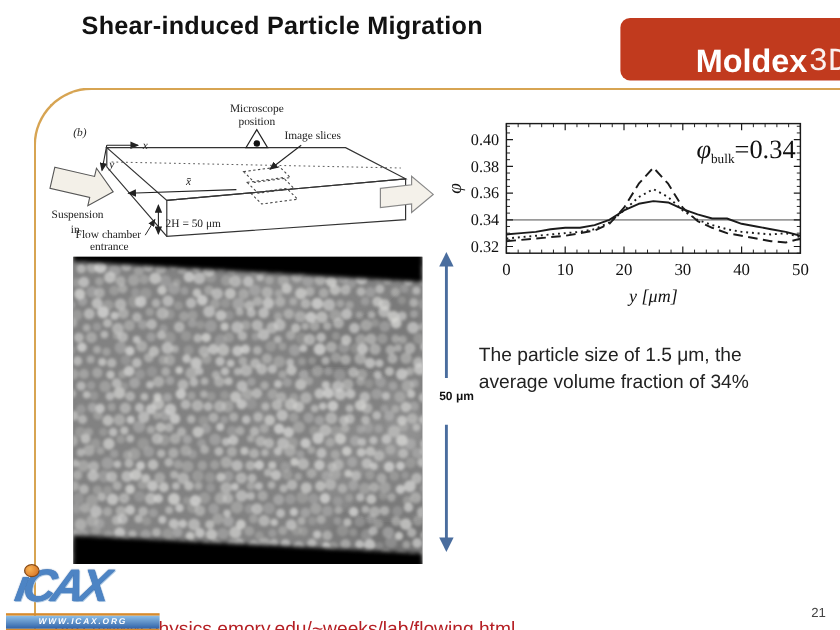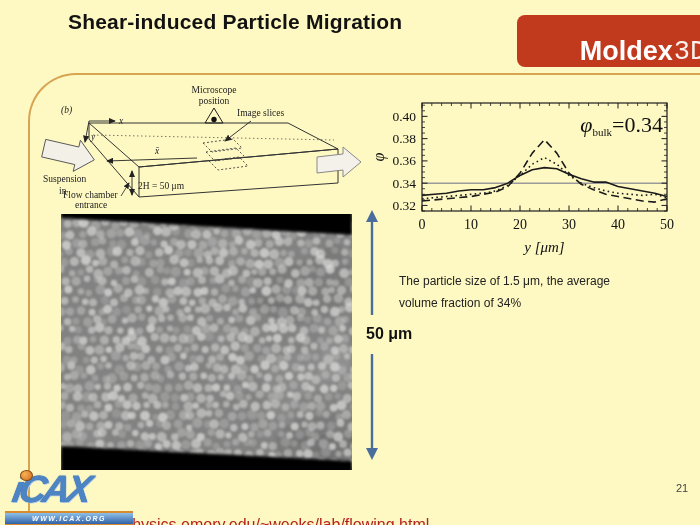--- a/index.html
+++ b/index.html
@@ -1,16 +1,16 @@
 <!DOCTYPE html>
 <html><head>
 <meta charset="utf-8">
 <style>
   html,body{margin:0;padding:0;background:#888;}
-  .slide{position:relative;width:700px;height:525px;background:#fef9c3;overflow:hidden;
+  .slide{position:relative;width:700px;height:525px;background:#ffffff;overflow:hidden;
          font-family:"Liberation Sans",sans-serif;}
   
   .frame{position:absolute;left:28px;top:73px;width:670px;height:452px;
          border-left:2px solid #d7a452;border-top:2px solid #d7a452;
          border-top-left-radius:48px;pointer-events:none;}
   
   .title{position:absolute;left:68px;top:10px;font-weight:700;font-size:21px;line-height:24px;
          color:#121212;letter-spacing:.2px;}
   
   .moldex{position:absolute;left:517px;top:15px;width:156px;height:52px;background:#c13a1e;
@@ -20,37 +20,37 @@
   .moldex .b2{font-weight:400;opacity:.92;margin-left:1px;font-family:Liberation Mono, monospace;}
   
   .diagram{position:absolute;left:35px;top:83px;}
   .diagram text{font-family:"Liberation Serif",serif;font-size:9.5px;fill:#222;}
   
   .chart{position:absolute;left:372px;top:96px;}
   
   .micro{position:absolute;left:61px;top:214px;width:291px;height:256px;background:#828282;}
   
   .scalearrow{position:absolute;left:361px;top:209px;}
-  .scalelabel{position:absolute;left:366px;top:325px;font-size:16px;font-weight:700;color:#111;}
+  .scalelabel{position:absolute;left:366px;top:325px;font-size:10px;font-weight:700;color:#111;}
   
-  .caption{position:absolute;left:399px;top:270px;width:248px;font-size:12px;line-height:22px;color:#222;}
+  .caption{position:absolute;left:399px;top:286px;width:248px;font-size:16px;line-height:22px;color:#222;}
   
   .url{position:absolute;left:45px;top:516px;font-size:16px;color:#b51f24;cursor:pointer;}
   
   .icax{position:absolute;left:5px;top:471px;width:135px;height:52px;z-index:6;}
   .icax .word{position:absolute;left:8px;top:-3px;font-size:38px;font-weight:700;font-style:italic;
         letter-spacing:-4px;color:#4d84c4;transform:skewX(-10deg);
         text-shadow:0 0 1px #1d4e8f,1px 1px 0 #bcd6ee;}
   .icax .dot{position:absolute;left:15px;top:-1px;width:11px;height:9px;border-radius:50%;
         background:radial-gradient(circle at 35% 35%,#f8b353,#d2691e);border:1px solid #8a4a12;}
   .icax .banner{position:absolute;left:0;top:40px;width:128px;height:11px;
         background:linear-gradient(180deg,#8fc0e8,#2f62a8);border-top:2px solid #d88b2c;border-bottom:2px solid #d88b2c;
         color:#fff;font-size:7px;font-weight:700;font-style:italic;letter-spacing:1.5px;
         text-align:center;line-height:11px;}
-  .pagenum{position:absolute;left:676px;top:482px;font-size:11px;color:#444;}
+  .pagenum{position:absolute;left:676px;top:505px;font-size:11px;color:#444;}
 </style>
 </head>
 <body>
 
 <div class="slide">
 
   <div class="frame" style="border-color: rgb(215, 164, 82);"></div>
 
   <div class="title">
     <div>Shear-induced Particle Migration</div>

